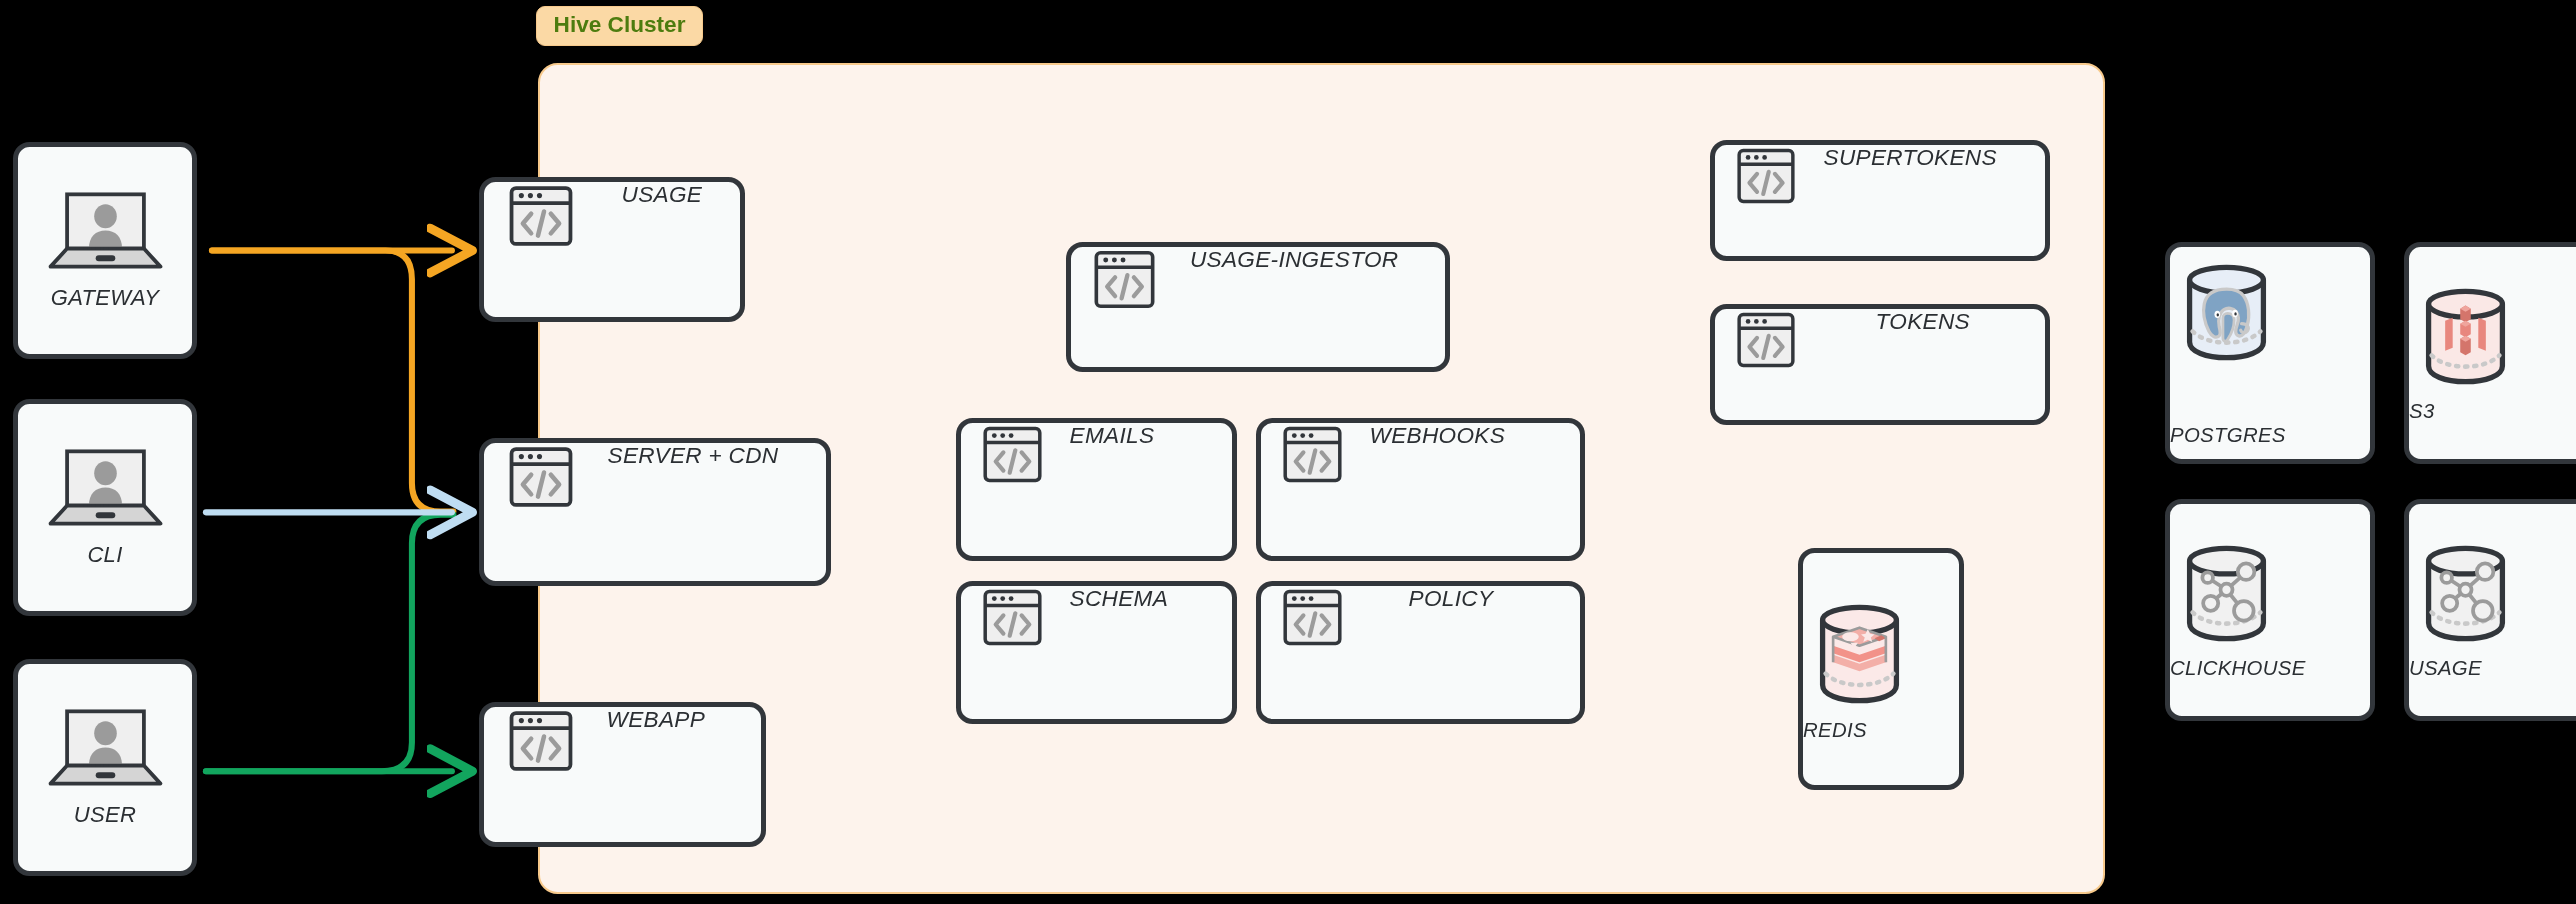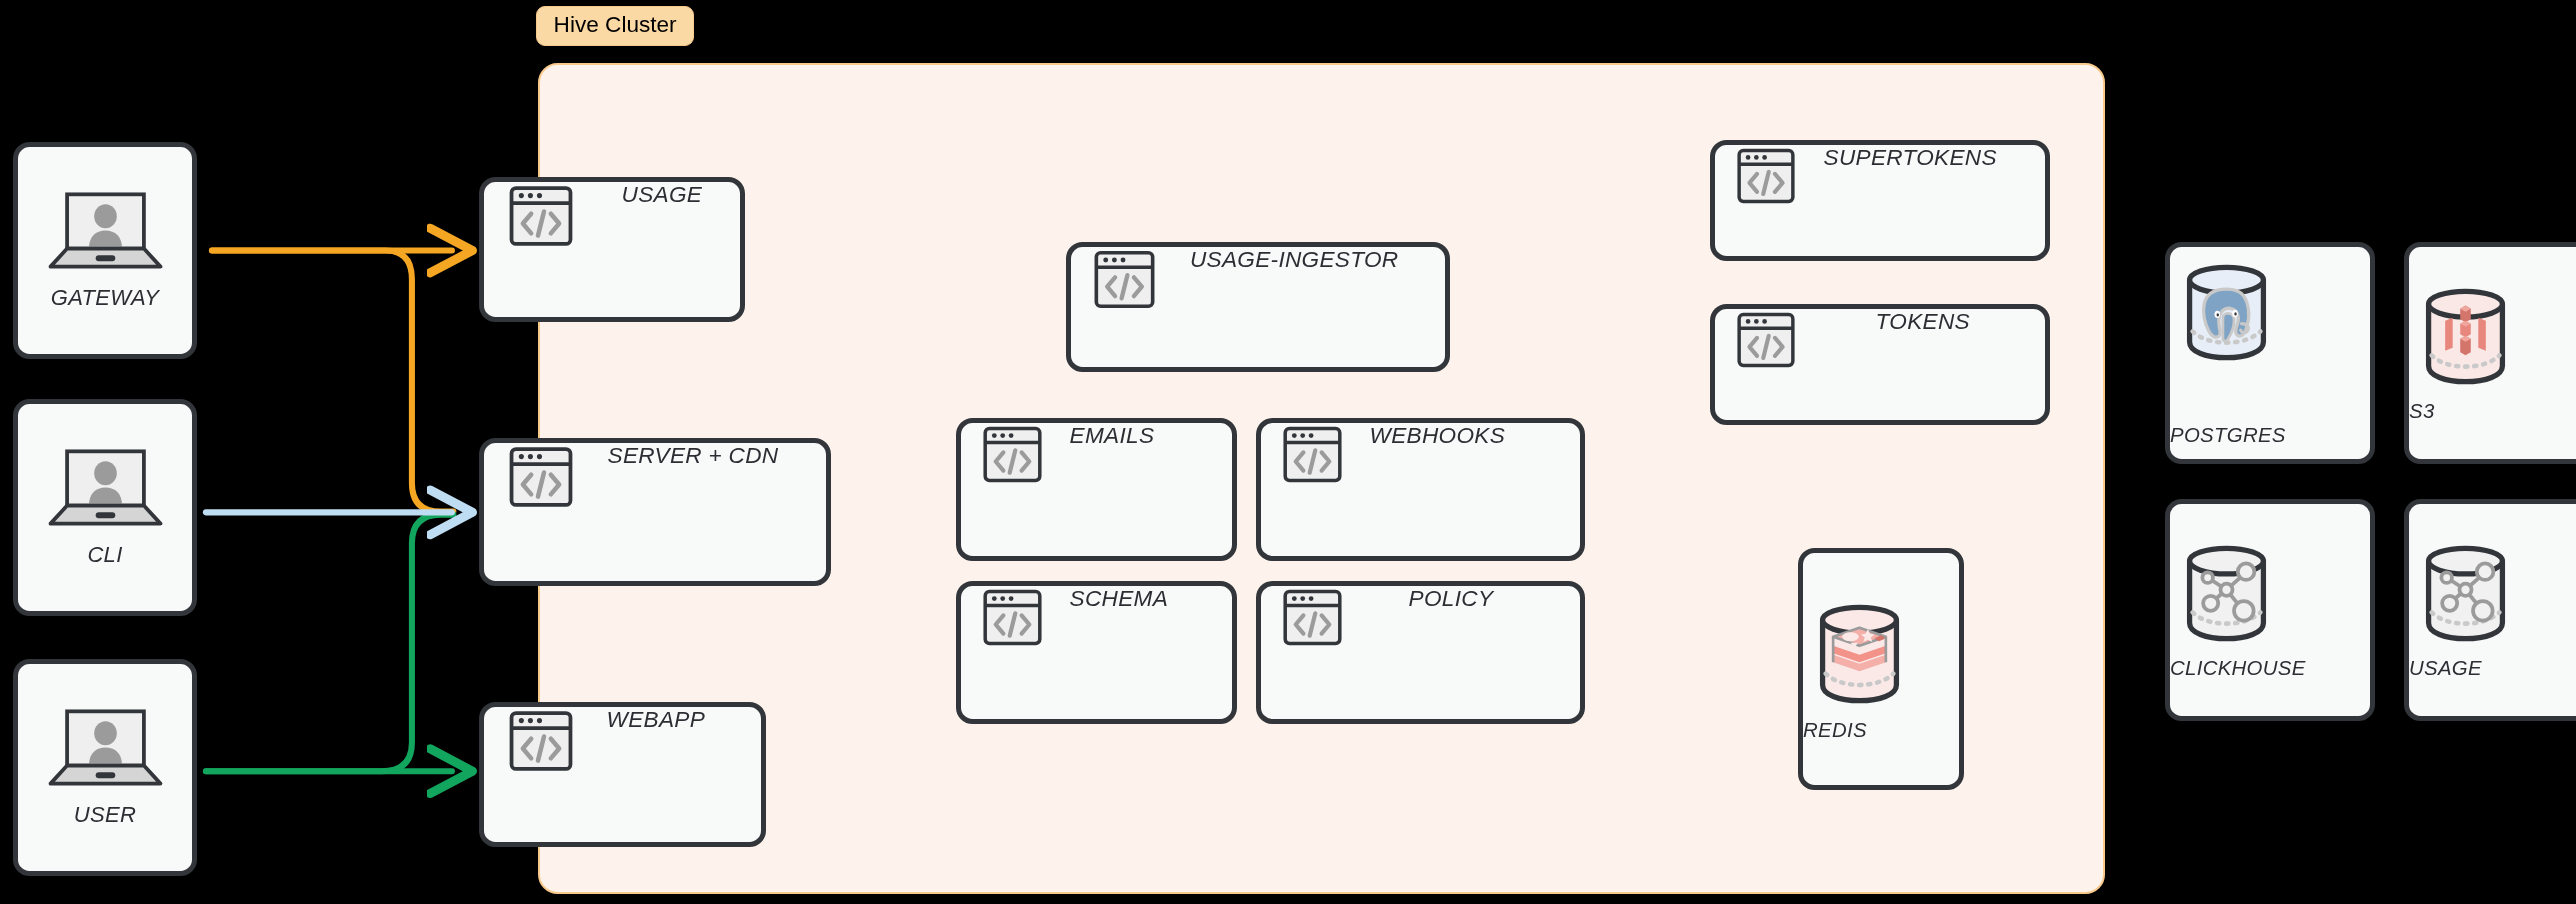--- a/index.html
+++ b/index.html
@@ -14,22 +14,22 @@
   
   .cluster-panel{
     position:absolute;left:538px;top:63px;width:1567px;height:831px;
     background:#FDF3EC;border:2.3px solid #F7C98B;border-radius:19.6px;
     box-sizing:border-box;
   }
   .cluster-badge{
     position:absolute;left:536px;top:6px;
     background:#FBD9A5;border:1.5px solid #F7C98B;border-radius:9px;
     padding:6.8px 16.6px 8.3px 16.6px;
-    font-size:22.6px;color:#000000;line-height:1;white-space:nowrap;
-    box-sizing:border-box;z-index:6;
+    font-size:22.6px;color:#4d7c0f;line-height:1;white-space:nowrap;
+    box-sizing:border-box;z-index:6;font-weight:bold;
   }
 
   
   .node{
     position:absolute;box-sizing:border-box;
     background:#F8FAFA;border:5.3px solid #32363B;border-radius:16.6px;
     display:flex;align-items:flex-start;z-index:4;
   }
   .node.svc{flex-direction:row;}
   .node.stacked{flex-direction:column;justify-content:center;}

